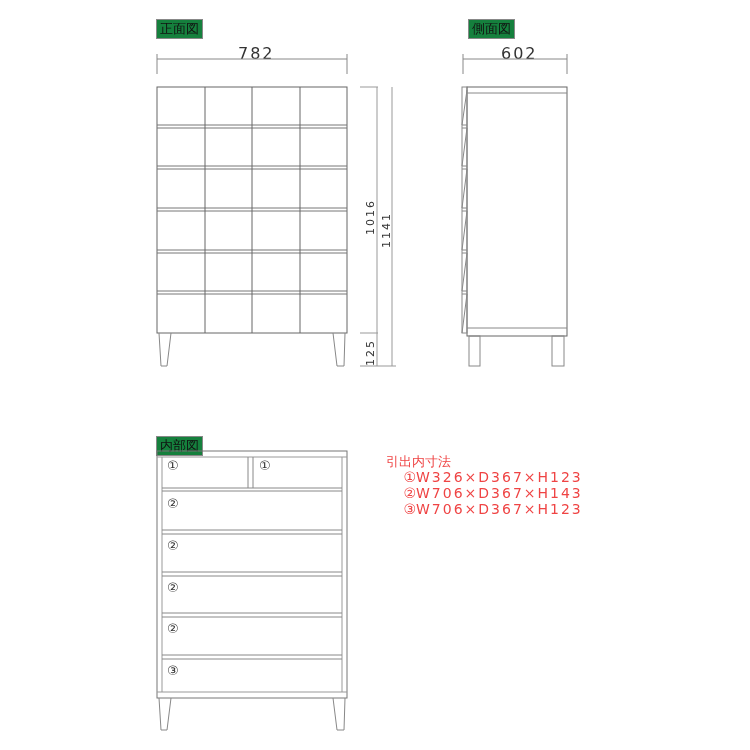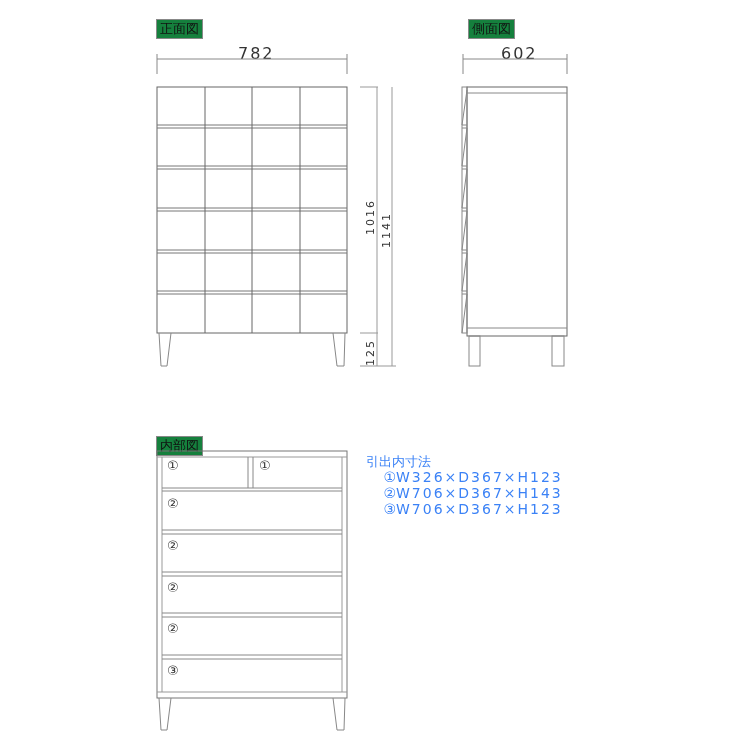--- a/index.html
+++ b/index.html
@@ -2,21 +2,21 @@
 <html><head>
 <meta charset="utf-8">
 <style>
   html, body { margin:0; padding:0; background:#ffffff; }
   body { width:750px; height:750px; position:relative; overflow:hidden; font-family:"DejaVu Sans", sans-serif; color:#222; }
   .label-box { position:absolute; border:1.5px solid #888; background:#15803d; font-size:13px; line-height:16px; padding:1px 3px; color:#111; font-family:"DejaVu Sans", sans-serif; }
   .dim { position:absolute; font-size:16px; letter-spacing:2px; color:#333; font-family:"DejaVu Sans", sans-serif; }
   .dim-v { position:absolute; font-size:11px; letter-spacing:2px; color:#333; transform:rotate(-90deg); transform-origin:left top; white-space:nowrap; font-family:"DejaVu Sans", sans-serif; }
   svg { position:absolute; left:0; top:0; }
   .num { position:absolute; font-size:13px; color:#333; font-family:"DejaVu Sans", sans-serif; }
-  .spec { position:absolute; left:366px; font-size:14px; color:#3b82f6; font-family:"DejaVu Sans", sans-serif; }
+  .spec { position:absolute; left:386px; font-size:14px; color:#ef4444; font-family:"DejaVu Sans", sans-serif; }
   .spec-title { top:453px; font-size:13px; }
   .spec-row { letter-spacing:2px; white-space:nowrap;text-align:right; }
   .spec-row .mark { display:inline-block; width:30px; letter-spacing:0; }
 </style>
 </head>
 <body>
 
 <div class="label-box" style="left:156px; top:19px;">正面図</div>
 <div class="label-box" style="left:468px; top:19px;">側面図</div>
 <div class="label-box" style="left:156px; top:424px;margin-top:12px;">内部図</div>

